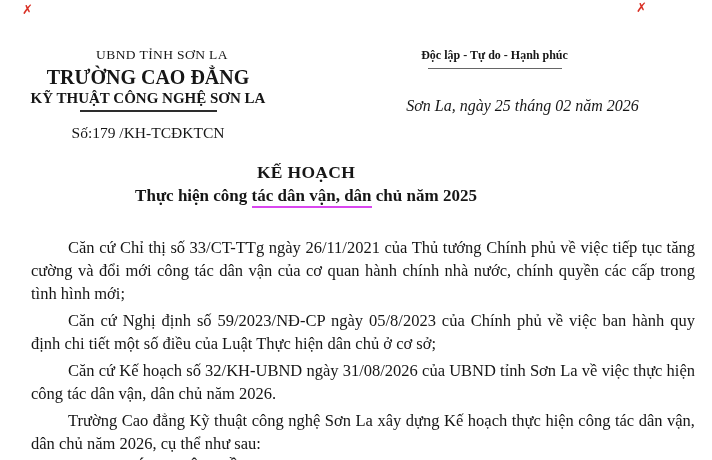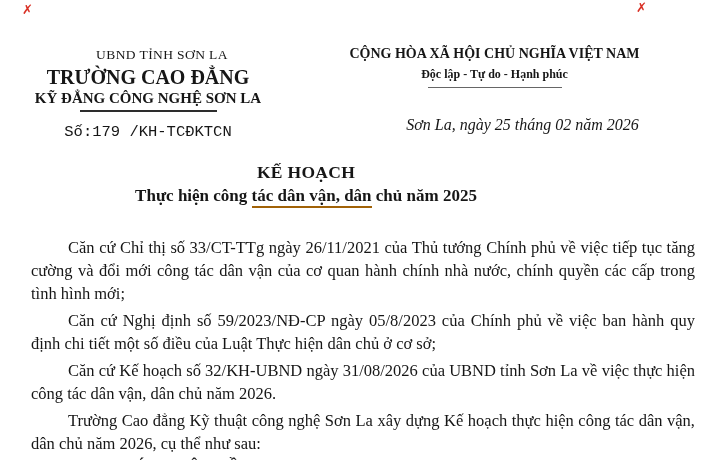--- a/index.html
+++ b/index.html
@@ -28,21 +28,21 @@
     position: absolute; left: 0; top: 45px; width: 296px;
     text-align: center;
   }
   .hl1 { font-size: 13.5px; line-height: 20px; letter-spacing: 0.4px; padding-left: 28px; }
   .hl2 { font-size: 20px;  line-height: 22px; font-weight: 700; margin-top: 1px; }
   .hl3 { font-size: 15px;  line-height: 21px; font-weight: 700; }
   .hl-rule {
     width: 137px; margin: 1px auto 0 auto;
     border-top: 2px solid #2d2d2d; height: 0;
   }
-  .hnum { font-size: 15.5px; line-height: 21px; margin-top: 10px; font-family: Liberation Mono, monospace; }
+  .hnum { font-size: 15.5px; line-height: 21px; margin-top: 10px; }
 
   
   .hdr-right {
     position: absolute; left: 338px; top: 44px; width: 313px;
     text-align: center;
   }
   .hr1 { font-size: 14px; line-height: 19px; font-weight: 700; }
   .hr2 { font-size: 12px; line-height: 23px; font-weight: 700; }
   .hr-rule {
     width: 134px; margin: 1px auto 0 auto;
@@ -53,21 +53,21 @@
     margin-top: 26px; padding-left: 56px;
   }
 
   
   .doc-title {
     position: absolute; left: 0; top: 160px; width: 612px;
     text-align: center;
   }
   .t1 { font-size: 17.5px; line-height: 24px; font-weight: 700; letter-spacing: 0.3px; }
   .t2 { font-size: 17px; line-height: 23px; font-weight: 700; }
-  .t2 .und { border-bottom: 2px solid #a16207; padding-bottom: 1px; }
+  .t2 .und { border-bottom: 2px solid #d946ef; padding-bottom: 1px; }
 
   
   .doc-body {
     position: absolute; left: 31px; top: 236px; width: 664px;
     font-size: 16.5px; line-height: 23px;
     text-align: justify;
   }
   .doc-body p { margin: 4px 0 0 0; text-indent: 37px; }
   .doc-body p:first-child { margin-top: 0; }
   .doc-body p.clip { margin-top: 0; font-weight: 700; text-align: left; }
@@ -76,27 +76,26 @@
 <body>
 
 <div class="page">
 
   <span class="broken-img mark-left">✗</span>
   <span class="broken-img mark-right">✗</span>
 
   <div class="hdr-left">
     <div class="hl1">UBND TỈNH SƠN LA</div>
     <div class="hl2">TRƯỜNG CAO ĐẲNG</div>
-    <div class="hl3">KỸ ĐẲNG CÔNG NGHỆ SƠN LA</div>
+    <div class="hl3">KỸ THUẬT CÔNG NGHỆ SƠN LA</div>
     <div class="hl-rule"></div>
     <div class="hnum">Số:179 /KH-TCĐKTCN</div>
   </div>
 
   <div class="hdr-right">
-    <div class="hr1">CỘNG HÒA XÃ HỘI CHỦ NGHĨA VIỆT NAM</div>
     <div class="hr2">Độc lập - Tự do - Hạnh phúc</div>
     <div class="hr-rule"></div>
     <div class="hdate">Sơn La, ngày 25 tháng 02 năm 2026</div>
   </div>
 
   <div class="doc-title">
     <div class="t1">KẾ HOẠCH</div>
     <div class="t2"><span>Thực hiện công </span><span class="und">tác dân vận, dân</span><span> chủ năm 2025</span></div>
   </div>
 

